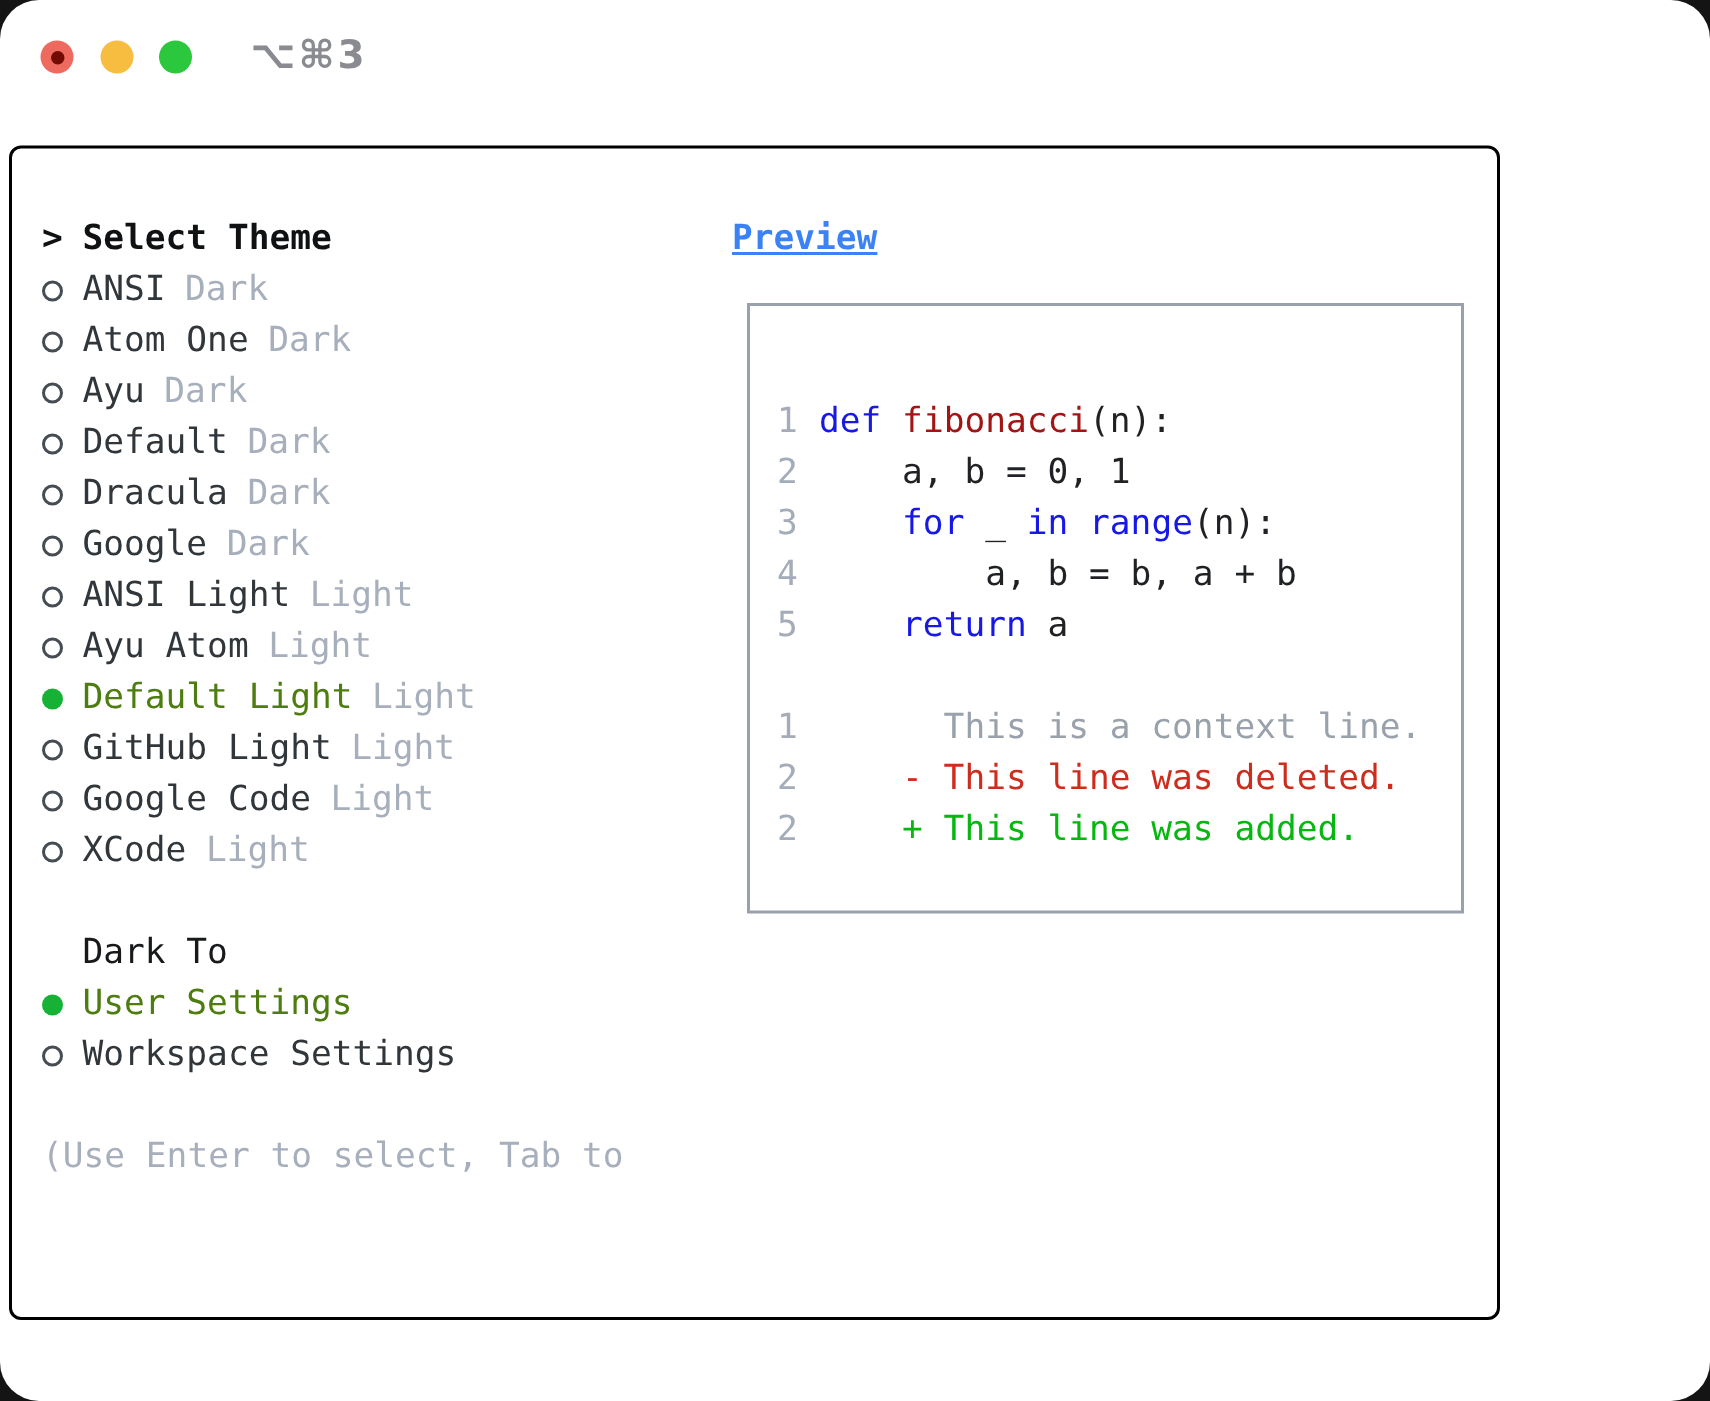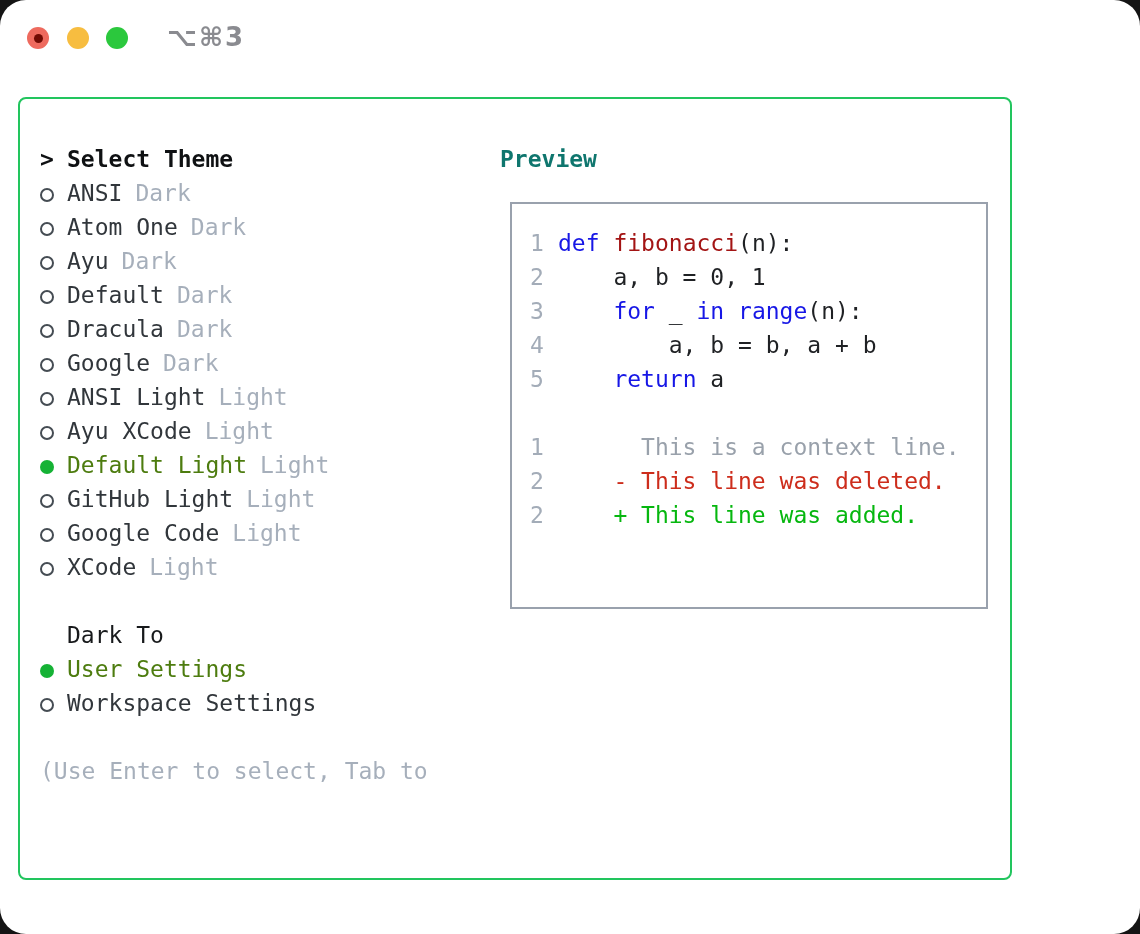--- a/index.html
+++ b/index.html
@@ -11,43 +11,43 @@
   .tl{position:absolute;top:27px;width:22px;height:22px;border-radius:50%;border:none;padding:0;
       display:flex;align-items:center;justify-content:center;cursor:default;}
   .tl.red{left:27px;background:#ee6a5e;}
   .tl.yellow{left:67px;background:#f7bd40;}
   .tl.green{left:106px;background:#2bc83d;}
   .unsaved{display:block;width:9px;height:9px;border-radius:50%;background:#710b04;}
   .win-title{position:absolute;left:167px;top:22px;font-family:"DejaVu Sans",sans-serif;
              font-size:26px;font-weight:700;color:#8a8b90;letter-spacing:2px;}
 
   
-  .panel{position:absolute;left:18px;top:97px;width:990px;height:779px;
-         border:2px solid #22c55e;border-radius:8px;background:#fff;}
+  .panel{position:absolute;left:6px;top:97px;width:990px;height:779px;
+         border:2px solid #000000;border-radius:8px;background:#fff;}
 
   
   .col-left{position:absolute;left:20px;top:43px;}
   .row{height:34px;line-height:34px;font-size:23px;white-space:pre;color:#31363b;}
   .row .mark{display:inline-block;width:27px;}
   .row.header, .header-label{font-weight:700;color:#0f1113;}
   .circle{display:inline-block;width:14px;height:14px;box-sizing:border-box;
           border:2px solid #454c53;border-radius:50%;vertical-align:-1px;}
   .sel .circle{border:none;background:#15b235;}
   .name{color:#31363b;}
   .green-text{color:#4d7c0f;}
   .suffix{color:#a6afbb;margin-left:13px;margin-top:12px;}
   .label-black{color:#17191b;}
   .hint{color:#a6afbb;}
 
   
   .preview-title{position:absolute;left:480px;top:43px;height:34px;line-height:34px;
-                 font-size:23px;font-weight:700;color:#0f766e;white-space:pre;}
+                 font-size:23px;font-weight:700;color:#3b82f6;white-space:pre;text-decoration:underline;}
   .preview-box{position:absolute;left:490px;top:103px;width:478px;height:407px;
                box-sizing:border-box;border:2px solid #99a1ad;background:#fff;
-               padding:22px 0 0 18px;overflow:hidden;}
+               padding:60px 0 0 18px;overflow:hidden;}
   .cline{height:34px;line-height:34px;font-size:23px;white-space:pre;color:#1f2124;}
   .lnum{display:inline-block;width:28px;color:#a3acb8;}
   .c-txt{color:#1f2124;}
   .c-kw{color:#1717e6;}
   .c-fn{color:#a31414;}
   .c-ctx{color:#99a1ab;}
   .c-del{color:#cd2d1c;}
   .c-add{color:#06b70f;text-align:right;}
 </style>
 </head>
@@ -68,21 +68,21 @@
     <div class="panel">
       <div class="col-left" id="theme-list">
           <div class="row header"><span class="mark">&gt;</span><span class="header-label">Select Theme</span></div>
           <div class="row"><span class="mark"><span class="circle"></span></span><span class="name">ANSI</span><span class="suffix">Dark</span></div>
           <div class="row"><span class="mark"><span class="circle"></span></span><span class="name">Atom One</span><span class="suffix">Dark</span></div>
           <div class="row"><span class="mark"><span class="circle"></span></span><span class="name">Ayu</span><span class="suffix">Dark</span></div>
           <div class="row"><span class="mark"><span class="circle"></span></span><span class="name">Default</span><span class="suffix">Dark</span></div>
           <div class="row"><span class="mark"><span class="circle"></span></span><span class="name">Dracula</span><span class="suffix">Dark</span></div>
           <div class="row"><span class="mark"><span class="circle"></span></span><span class="name">Google</span><span class="suffix">Dark</span></div>
           <div class="row"><span class="mark"><span class="circle"></span></span><span class="name">ANSI Light</span><span class="suffix">Light</span></div>
-          <div class="row"><span class="mark"><span class="circle"></span></span><span class="name">Ayu XCode</span><span class="suffix">Light</span></div>
+          <div class="row"><span class="mark"><span class="circle"></span></span><span class="name">Ayu Atom</span><span class="suffix">Light</span></div>
           <div class="row"><span class="mark sel"><span class="circle"></span></span><span class="green-text">Default Light</span><span class="suffix">Light</span></div>
           <div class="row"><span class="mark"><span class="circle"></span></span><span class="name">GitHub Light</span><span class="suffix">Light</span></div>
           <div class="row"><span class="mark"><span class="circle"></span></span><span class="name">Google Code</span><span class="suffix">Light</span></div>
           <div class="row"><span class="mark"><span class="circle"></span></span><span class="name">XCode</span><span class="suffix">Light</span></div>
           <div class="row"></div>
           <div class="row"><span class="mark"></span><span class="label-black">Dark To</span></div>
           <div class="row"><span class="mark sel"><span class="circle"></span></span><span class="green-text">User Settings</span></div>
           <div class="row"><span class="mark"><span class="circle"></span></span><span class="name">Workspace Settings</span></div>
           <div class="row"></div>
           <div class="row hint"><span>(Use Enter to select, Tab to</span></div>

